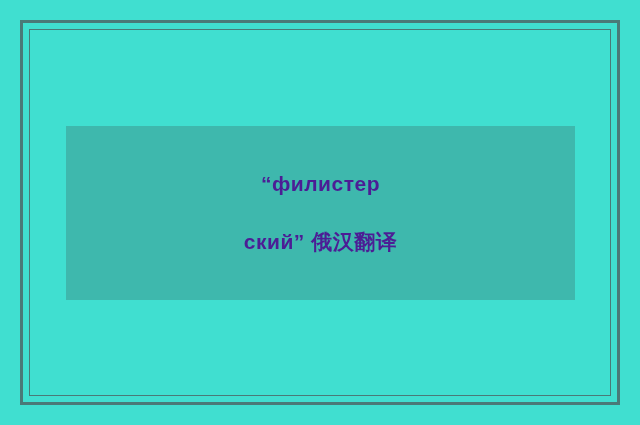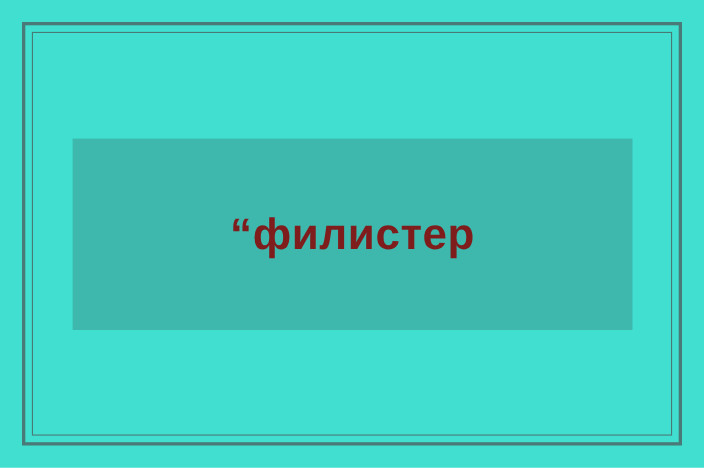--- a/index.html
+++ b/index.html
@@ -56,35 +56,36 @@
     background: #3eb8ad;
     box-sizing: border-box;
 
     display: flex;
     flex-direction: column;
     align-items: center;
     justify-content: center;
   }
 
   .title-text {
-    color: #7f1d1d;
-    font-size: 40px;
+    color: #4c1d95;
+    font-size: 21px;
     font-weight: bold;
     line-height: 58px;
     letter-spacing: 0.5px;
     text-align: center;
     white-space: nowrap;
     user-select: none;
   }
 </style>
 </head>
 <body>
 
 <div id="canvas">
 
   <div class="frame-outer"></div>
   <div class="frame-inner"></div>
 
   <div class="content-panel">
     <div class="title-text">“филистер</div>
+    <div class="title-text">ский” 俄汉翻译</div>
   </div>
 
 </div>
 
 </body></html>

